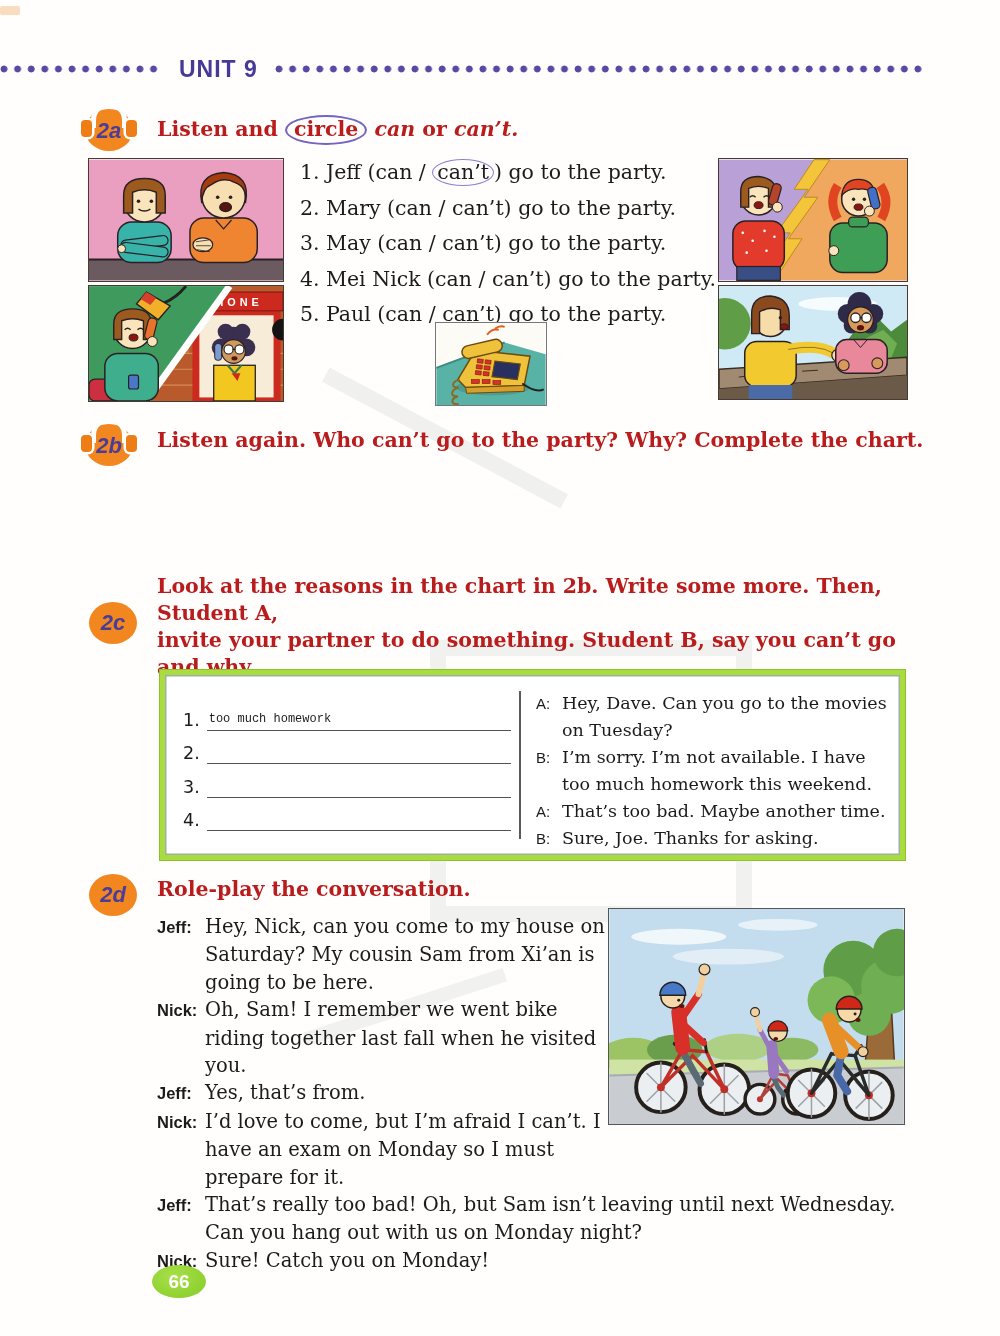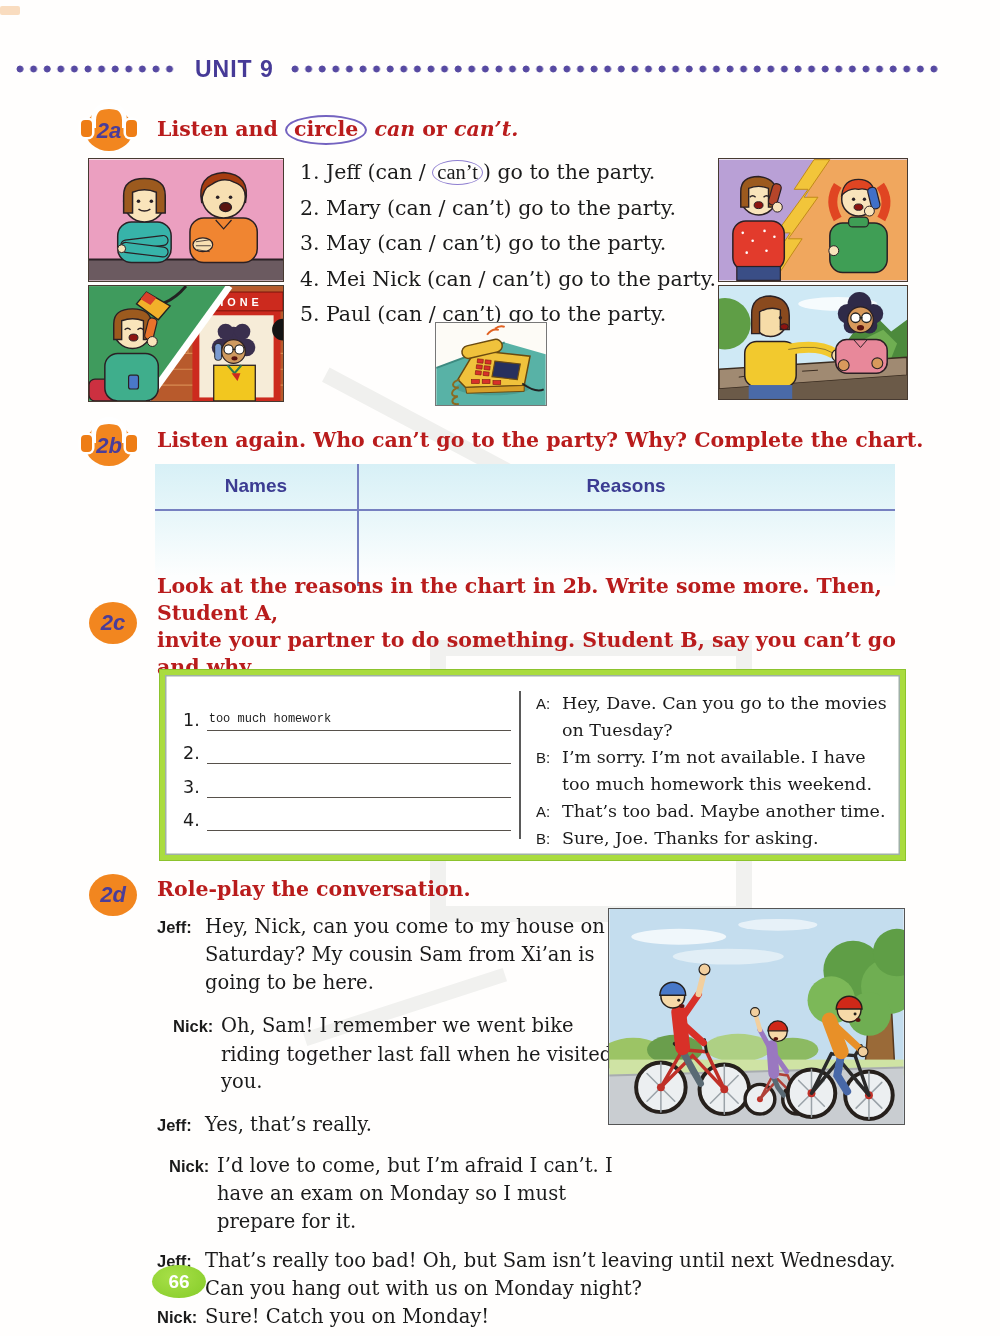--- a/index.html
+++ b/index.html
@@ -7,21 +7,21 @@
         font-family:"DejaVu Serif","Liberation Serif",serif;color:#1b1b1b;}
 
   
   .wm{position:absolute;}
   .wm1{left:310px;top:430px;width:270px;height:16px;background:#f0f0ee;transform:rotate(28deg);}
   .wm2{left:430px;top:640px;width:290px;height:250px;border:16px solid #f1f1ef;}
   .wm3{left:300px;top:1000px;width:210px;height:14px;background:#f1f1ef;transform:rotate(-18deg);}
   .edge-mark{position:absolute;left:0;top:6px;width:20px;height:9px;background:#f7cda4;border-radius:2px;opacity:.7;}
 
   
-  .header-row{position:absolute;left:16px;top:59px;width:926px;height:20px;display:flex;align-items:center;}
+  .header-row{position:absolute;left:0;top:59px;width:926px;height:20px;display:flex;align-items:center;}
   .dots{height:8px;background-image:radial-gradient(circle at 4px 4px,#574aa2 3.1px,rgba(0,0,0,0) 3.8px);
         background-size:13.6px 8px;background-repeat:repeat-x;}
   .dots-left{width:162px;}
   .dots-right{flex:1;}
   .unit-label{font-family:"Liberation Sans",sans-serif;font-weight:bold;font-size:23px;color:#463a97;
               margin:0 17px;letter-spacing:1px;white-space:nowrap;}
 
   
   .badge{position:absolute;width:54px;height:50px;font-family:"Liberation Sans",sans-serif;
          font-weight:bold;font-style:italic;color:#4a3d99;font-size:22px;}
@@ -31,21 +31,21 @@
   .ba-cup{position:absolute;top:17px;width:11px;height:17px;background:#ee7d15;border-radius:4px;
           box-shadow:0 0 0 2.5px #fff;}
   .ba-cup.l{left:-1px;} .ba-cup.r{right:-1px;}
   .ba-lbl{position:absolute;left:3px;top:15px;width:48px;text-align:center;}
   .badge-plain .ba-lbl{top:14px;}
 
   
   .h{position:absolute;font-weight:bold;font-size:20.5px;color:#b91c1c;line-height:27px;}
   .it{font-style:italic;}
   .circle-word{border:2px solid #7463c0;border-radius:50%;padding:0 7px 2px 7px;}
-  .mini-circle{border:1.5px solid #8f7fd0;border-radius:50%;padding:0 4px 1px 4px;font-family:Liberation Serif, serif;}
+  .mini-circle{border:1.5px solid #8f7fd0;border-radius:50%;padding:0 4px 1px 4px;}
 
   
   .qlist{position:absolute;left:300px;top:160px;font-size:20.5px;}
   .qrow{margin-bottom:11.5px;white-space:nowrap;}
   .qnum{display:inline-block;width:26px;}
 
   
   .illus{position:absolute;border:1.5px solid #473a31;box-sizing:border-box;background:#fff;overflow:hidden;}
   .illus svg{display:block;width:100%;height:100%;}
 
@@ -322,26 +322,20 @@
 
   <div class="badge" style="left:82px;top:418px;">
     <div class="ba-body"></div>
     <div class="ba-band"></div>
     <div class="ba-cup l"></div>
     <div class="ba-cup r"></div>
     <div class="ba-lbl">2b</div>
   </div>
   <div class="h" style="left:157px;top:427px;">Listen again. Who can’t go to the party? Why? Complete the chart.</div>
 
-  <div class="chart">
-    <div class="vline"></div>
-    <div class="hline"></div>
-    <div class="th th-names">Names</div>
-    <div class="th th-reasons">Reasons</div>
-  </div>
 
   <div class="badge badge-plain" style="left:86px;top:596px;">
     <div class="ba-body"></div>
     <div class="ba-lbl">2c</div>
   </div>
   <div class="h" style="left:157px;top:573px;width:770px;">
     <div>Look at the reasons in the chart in 2b. Write some more. Then, Student A,</div>
     <div>invite your partner to do something. Student B, say you can’t go and why.</div>
   </div>
 
@@ -374,23 +368,23 @@
   </div>
 
   <div class="badge badge-plain" style="left:86px;top:868px;">
     <div class="ba-body"></div>
     <div class="ba-lbl">2d</div>
   </div>
   <div class="h" style="left:157px;top:876px;">Role-play the conversation.</div>
 
   <div class="dlg">
     <p class="dline" style="margin:0;"><span class="dspk">Jeff:</span><span>Hey, Nick, can you come to my house on Saturday? My cousin Sam from Xi’an is going to be here.</span></p>
-    <p class="dline" style="margin:16px;"><span class="dspk">Nick:</span><span>Oh, Sam! I remember we went bike riding together last fall when he visited you.</span></p>
-    <p class="dline" style="margin:0;"><span class="dspk">Jeff:</span><span>Yes, that’s really.</span></p>
-    <p class="dline" style="margin:12px;"><span class="dspk">Nick:</span><span>I’d love to come, but I’m afraid I can’t. I have an exam on Monday so I must prepare for it.</span></p>
+    <p class="dline" style="margin:0;"><span class="dspk">Nick:</span><span>Oh, Sam! I remember we went bike riding together last fall when he visited you.</span></p>
+    <p class="dline" style="margin:0;"><span class="dspk">Jeff:</span><span>Yes, that’s from.</span></p>
+    <p class="dline" style="margin:0;"><span class="dspk">Nick:</span><span>I’d love to come, but I’m afraid I can’t. I have an exam on Monday so I must prepare for it.</span></p>
     <p class="dline wide" style="margin:0;"><span class="dspk">Jeff:</span><span>That’s really too bad! Oh, but Sam isn’t leaving until next Wednesday. Can you hang out with us on Monday night?</span></p>
     <p class="dline wide" style="margin:0;"><span class="dspk">Nick:</span><span>Sure! Catch you on Monday!</span></p>
   </div>
 
   <div class="illus" style="left:608px;top:908px;width:297px;height:217px;border-color:#555;">
     <svg viewBox="0 0 297 217">
       <rect width="297" height="217" fill="#c4ddee"></rect>
       <ellipse cx="70" cy="28" rx="48" ry="8" fill="#fff" opacity=".75"></ellipse>
       <ellipse cx="170" cy="16" rx="40" ry="6" fill="#fff" opacity=".6"></ellipse>
       <ellipse cx="120" cy="48" rx="56" ry="8" fill="#e8f2f8" opacity=".8"></ellipse>

